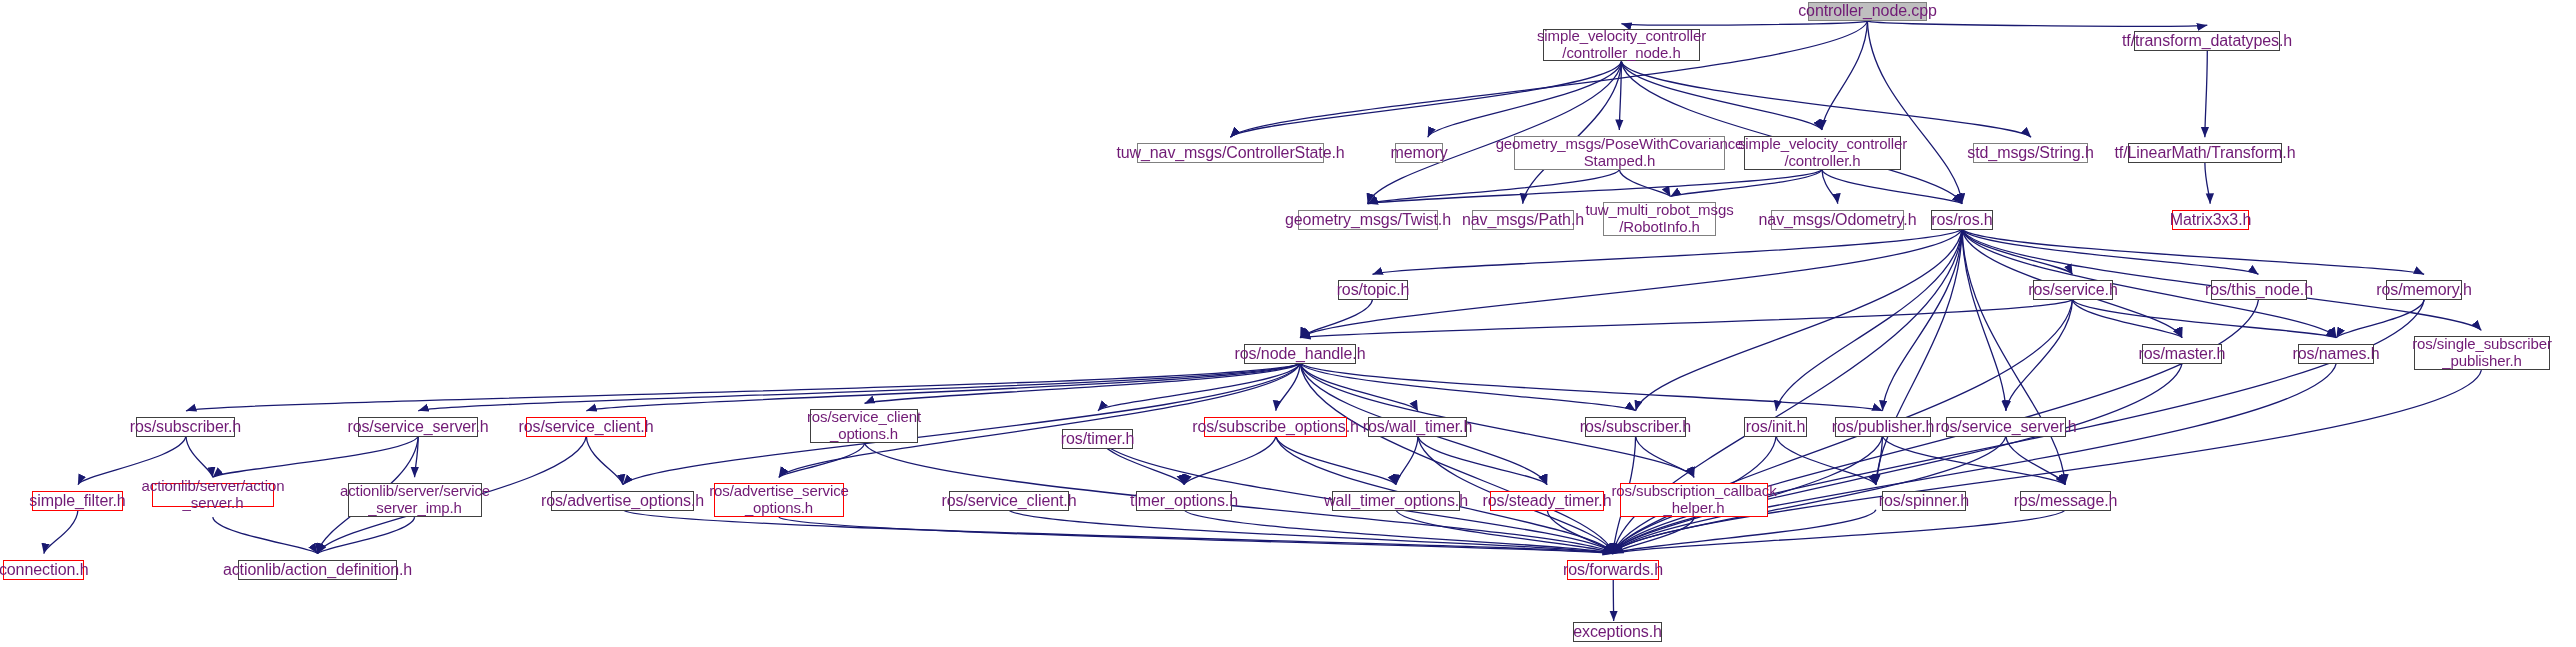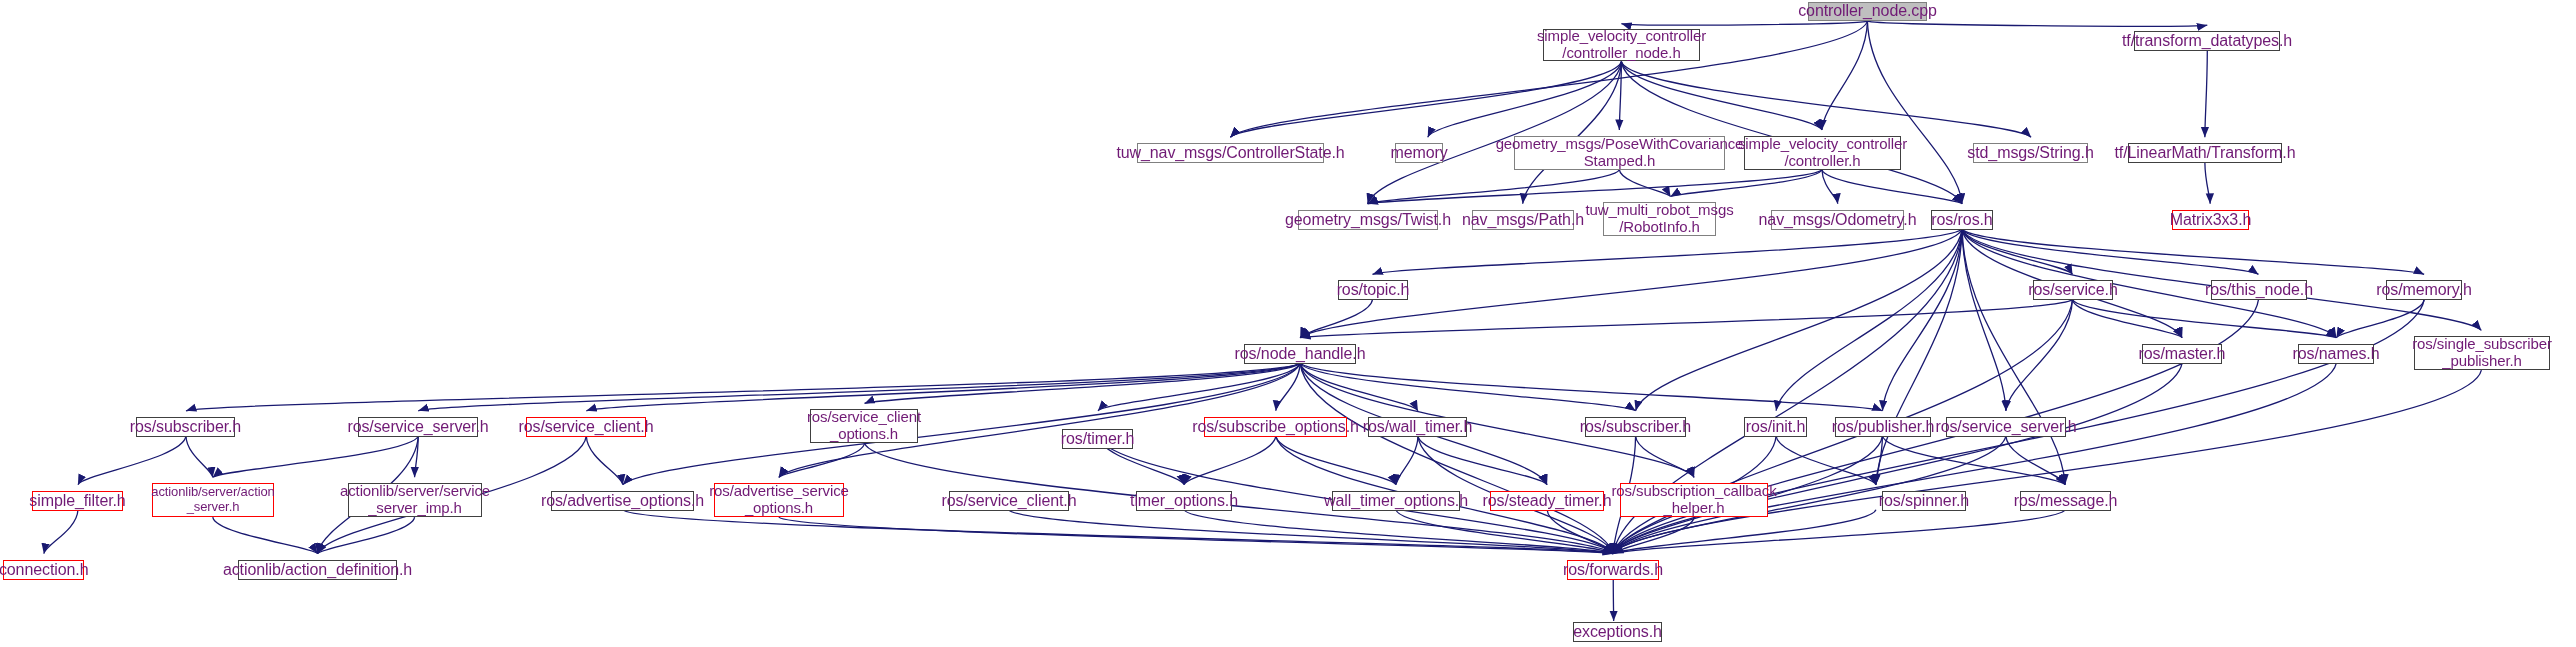--- a/index.html
+++ b/index.html
@@ -193,21 +193,21 @@
       <div class="node b-black" style="left: 810px; top: 409px; width: 108px; height: 34px; font-size: 15px;">ros/service_client
 _options.h</div>
       <div class="node b-black" style="left: 1062px; top: 417px; width: 71px; height: 19.5px; margin-top: 12px;">ros/timer.h</div>
       <div class="node b-red" style="left: 1204px; top: 417px; width: 143px; height: 19.5px;">ros/subscribe_options.h</div>
       <div class="node b-black" style="left: 1368px; top: 417px; width: 99px; height: 19.5px;">ros/wall_timer.h</div>
       <div class="node b-black" style="left: 1585px; top: 417px; width: 101px; height: 19.5px;">ros/subscriber.h</div>
       <div class="node b-black" style="left: 1744px; top: 417px; width: 63px; height: 19.5px;">ros/init.h</div>
       <div class="node b-black" style="left: 1835px; top: 417px; width: 96px; height: 19.5px;">ros/publisher.h</div>
       <div class="node b-black" style="left: 1946px; top: 417px; width: 120px; height: 19.5px;">ros/service_server.h</div>
       <div class="node b-red" style="left: 32px; top: 491px; width: 91px; height: 19.5px;">simple_filter.h</div>
-      <div class="node b-red" style="left: 152px; top: 483px; width: 122px; height: 34px; font-size: 13px;">actionlib/server/action
+      <div class="node b-red" style="left: 152px; top: 483px; width: 122px; height: 24px; font-size: 15px;">actionlib/server/action
 _server.h</div>
       <div class="node b-black" style="left: 348px; top: 483px; width: 134px; height: 34px; font-size: 15px;">actionlib/server/service
 _server_imp.h</div>
       <div class="node b-black" style="left: 551px; top: 491px; width: 143px; height: 19.5px;">ros/advertise_options.h</div>
       <div class="node b-red" style="left: 714px; top: 483px; width: 130px; height: 34px; font-size: 15px;">ros/advertise_service
 _options.h</div>
       <div class="node b-black" style="left: 949px; top: 491px; width: 120px; height: 19.5px;">ros/service_client.h</div>
       <div class="node b-black" style="left: 1136px; top: 491px; width: 96px; height: 19.5px;">timer_options.h</div>
       <div class="node b-black" style="left: 1332px; top: 491px; width: 128px; height: 19.5px;">wall_timer_options.h</div>
       <div class="node b-red" style="left: 1490px; top: 491px; width: 114px; height: 19.5px;">ros/steady_timer.h</div>

